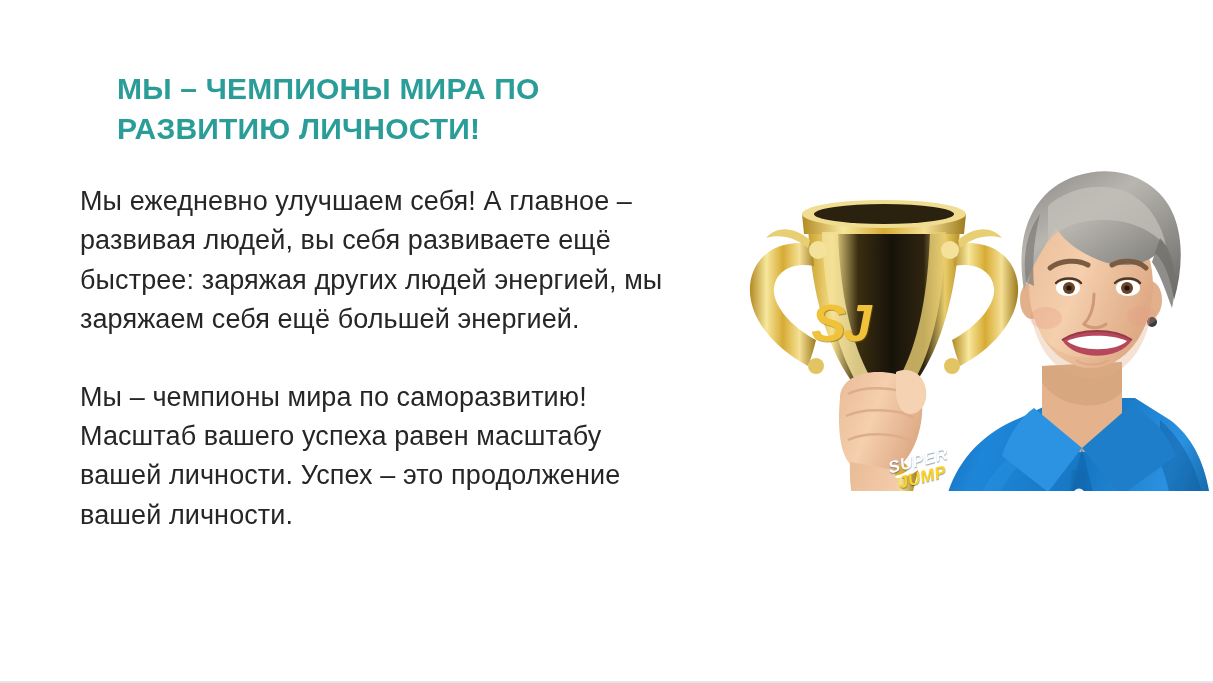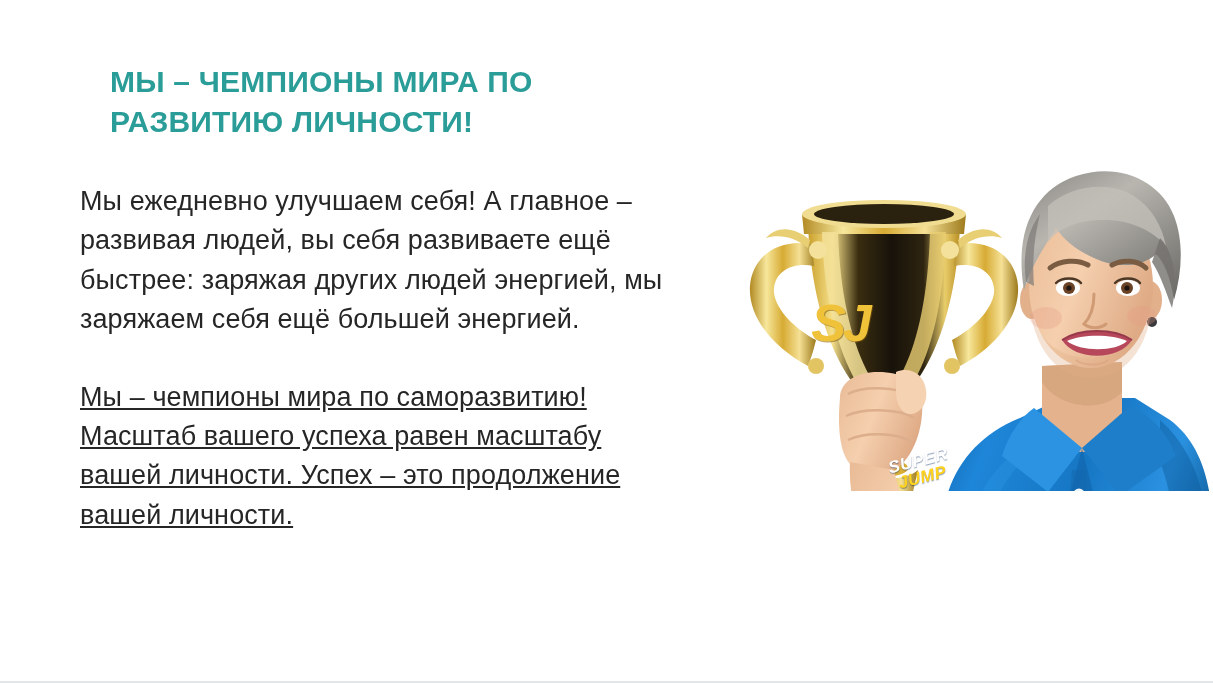--- a/index.html
+++ b/index.html
@@ -37,21 +37,21 @@
     top: 0;
     width: 700px;
     height: 683px;
   }
 
   .slide-title {
     position: absolute;
     left: 102px;
     top: 54px;
     width: 520px;
-    margin: 8px;
+    margin: 15px;
     font-size: 30px;
     line-height: 1.32;
     font-weight: 700;
     letter-spacing: 0.2px;
     color: #2a9d98;
     text-transform: uppercase;
   }
 
   .body-block {
     position: absolute;
@@ -63,21 +63,20 @@
   .body-par {
     margin: 8px;
     font-size: 27px;
     line-height: 1.46;
     color: #262626;
     font-weight: 400;
     letter-spacing: 0.1px;
   }
   .body-par + .body-par {
     margin-top: 38px;
-    text-decoration: underline;
   }
 
   
   .photo {
     position: absolute;
     left: 690px;
     top: 0;
     width: 523px;
     height: 491px;
     background: #ffffff;

